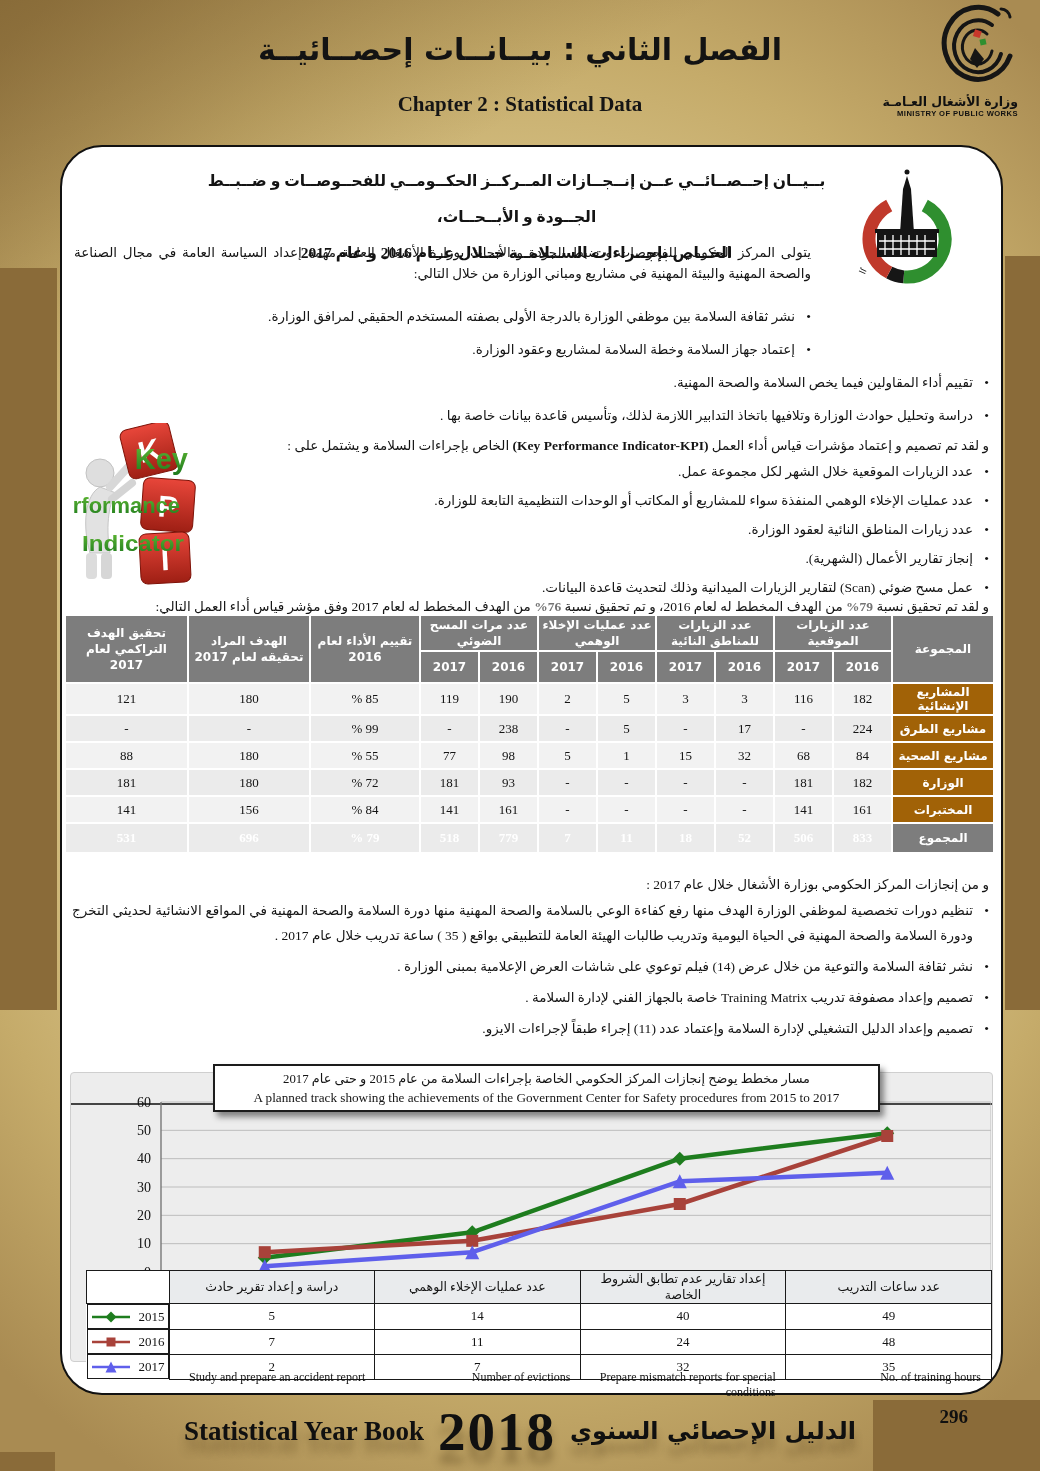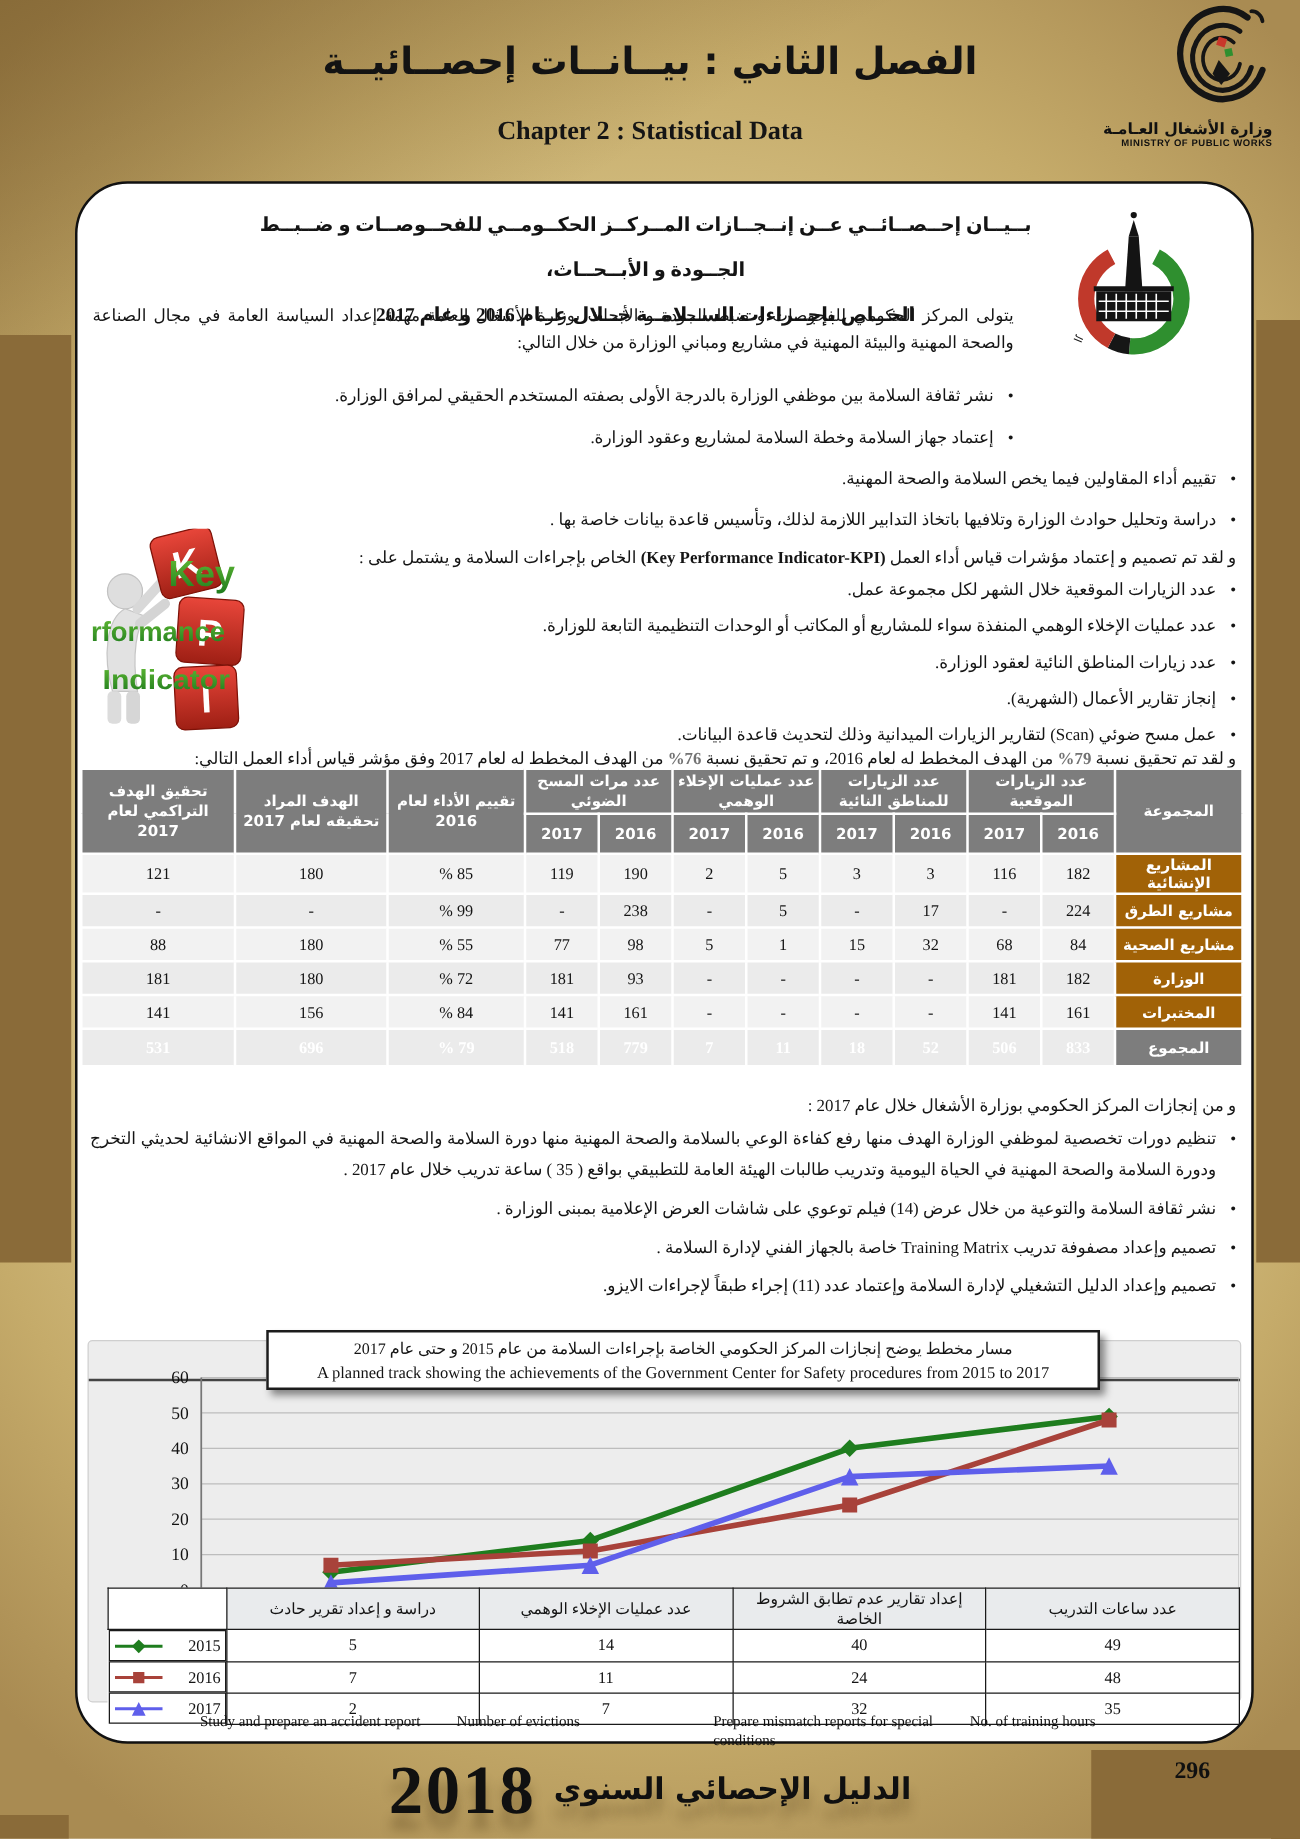--- a/index.html
+++ b/index.html
@@ -78,26 +78,26 @@
   .ct-ar{font-size:12.8px;line-height:1.6}
   .ct-en{font-size:13.2px;line-height:1.4}
   #plot{position:absolute;left:30px;top:19px;width:890px;height:186px}
   #chart-table{position:absolute;left:15px;top:197px;border-collapse:collapse;table-layout:fixed;
     text-align:center;background:#fff}
   #chart-table th,#chart-table td{border:1.5px solid #1a1a1a;padding:0 3px}
   #chart-table tr.cat-row th{background:#e9ebed;height:26px;font-weight:normal;font-size:12.5px}
   #chart-table tr.cat-row th.corner{background:#fff}
   #chart-table td{height:22px;font-size:13px}
   #chart-table td.legend{direction:ltr;text-align:left}
-  #chart-table td.legend{display:flex;align-items:center;gap:20px;border:none;height:25px;padding-left:3px}
+  #chart-table td.legend{display:flex;align-items:center;gap:8px;border:none;height:25px;padding-left:3px}
   #chart-table tr td.legend{border-right:1.5px solid #1a1a1a;border-bottom:1.5px solid #1a1a1a;
     border-left:1.5px solid #1a1a1a;border-top:1.5px solid #1a1a1a}
   .captions{position:absolute;top:1218px;right:20px;left:23px;display:flex;direction:ltr}
   .cap-spacer{width:75px;flex:none}
-  .cap{flex:1;text-align:left;font-size:12px;line-height:1.25;padding-top:5px;color:#111}
+  .cap{flex:1;text-align:right;font-size:12px;line-height:1.25;padding-top:5px;color:#111}
 
   
   .footer{position:absolute;top:1400px;left:0;width:100%;height:62px;display:flex;
     align-items:center;justify-content:center;gap:14px;direction:ltr}
   .f-en{font-weight:bold;font-size:27px;color:#101010;text-shadow:0 12px 9px rgba(60,40,10,.30)}
   .f-year{font-weight:bold;font-size:55px;letter-spacing:2px;color:#101010;text-shadow:0 13px 9px rgba(60,40,10,.35)}
   .f-ar{font-family:"DejaVu Sans",sans-serif;font-weight:bold;font-size:24px;color:#101010;
     text-shadow:0 12px 9px rgba(60,40,10,.30)}
   .f-page{position:absolute;right:72px;top:1406px;font-weight:bold;font-size:19px;color:#101010}
 </style>
@@ -457,17 +457,18 @@
       <div class="cap-spacer"></div>
       <div class="cap">Study and prepare an accident report</div>
       <div class="cap">Number of evictions</div>
       <div class="cap">Prepare mismatch reports for special conditions</div>
       <div class="cap">No. of training hours</div>
     </div>
 </main>
 
 <footer>
   <div class="footer">
+    <span class="f-en">Statistical Year Book</span>
     <span class="f-year">2018</span>
     <span class="f-ar">الدليل الإحصائي السنوي</span>
   </div>
   <span class="f-page">296</span>
 </footer>
 
 </body></html>

